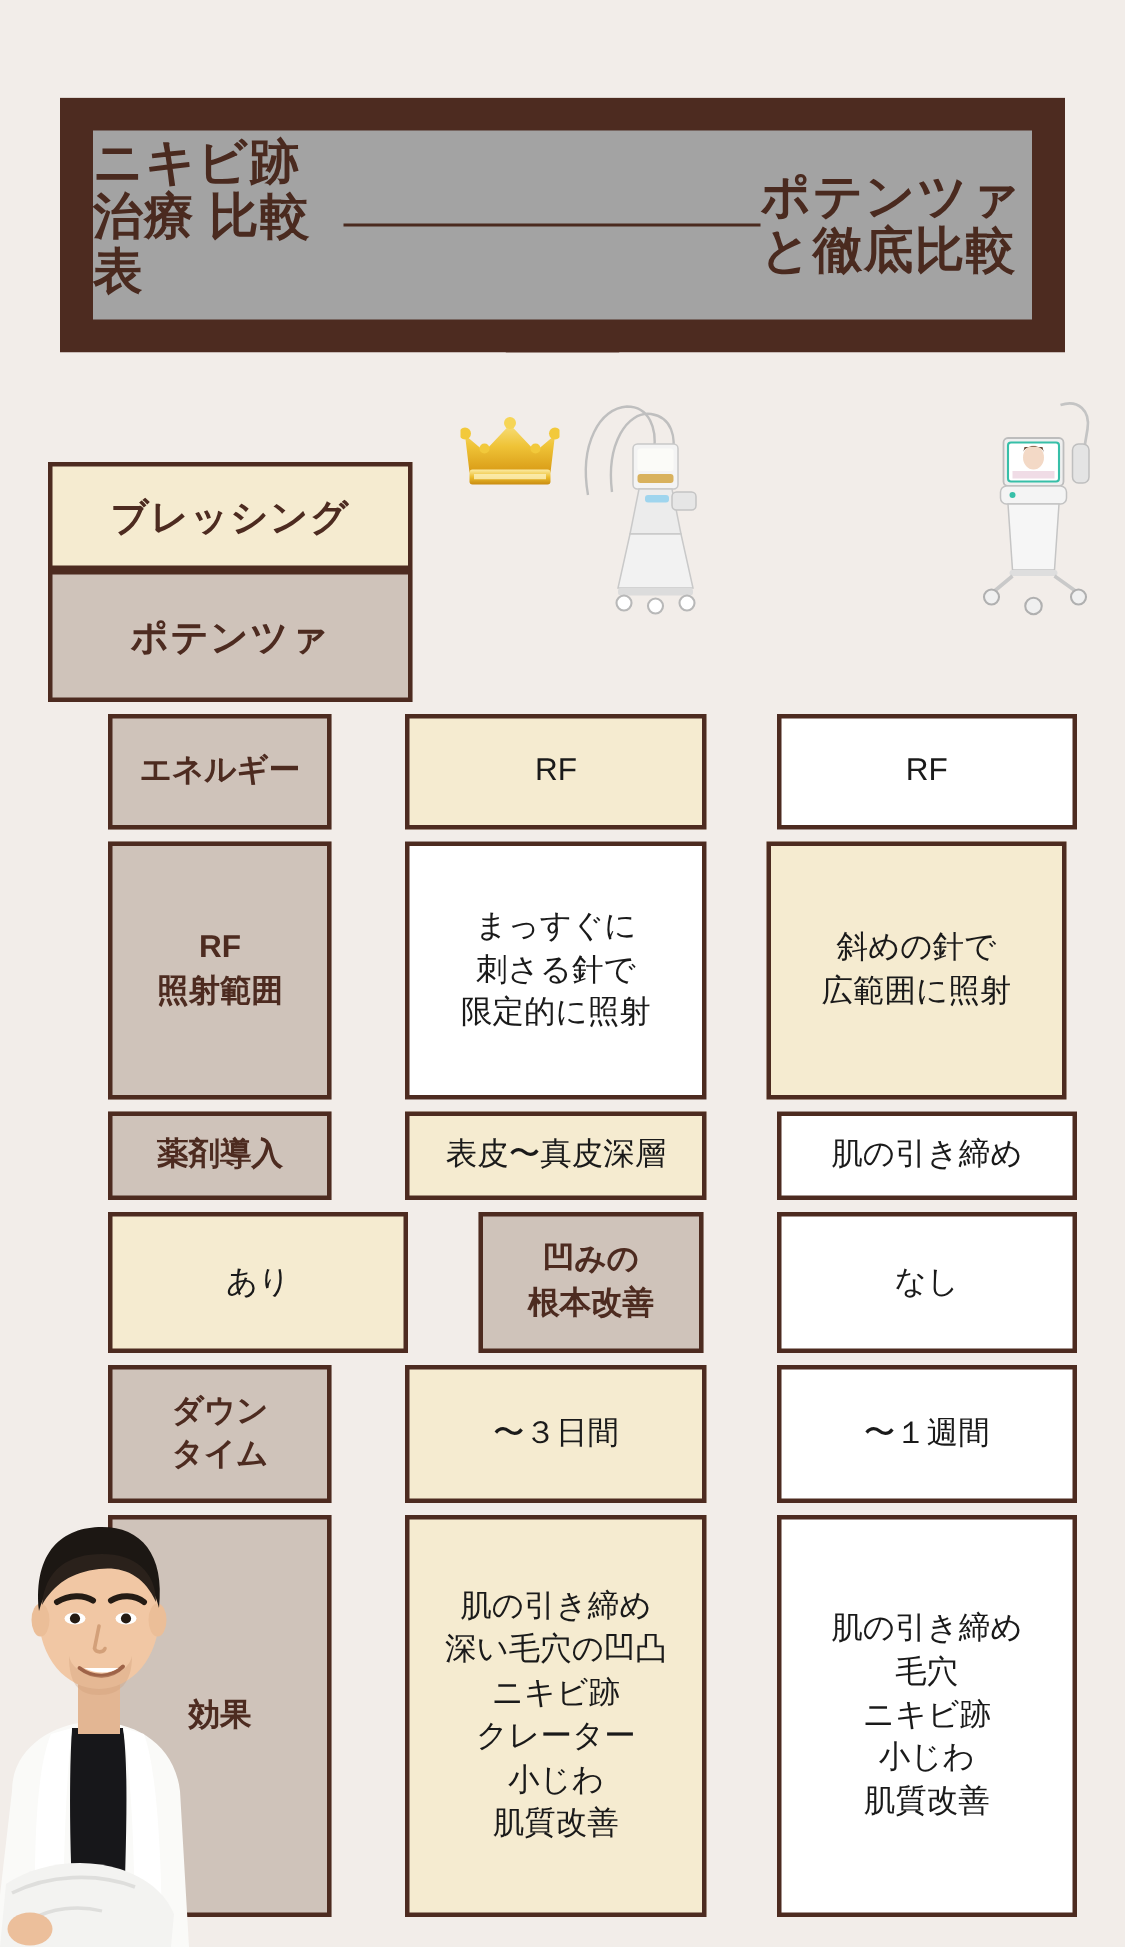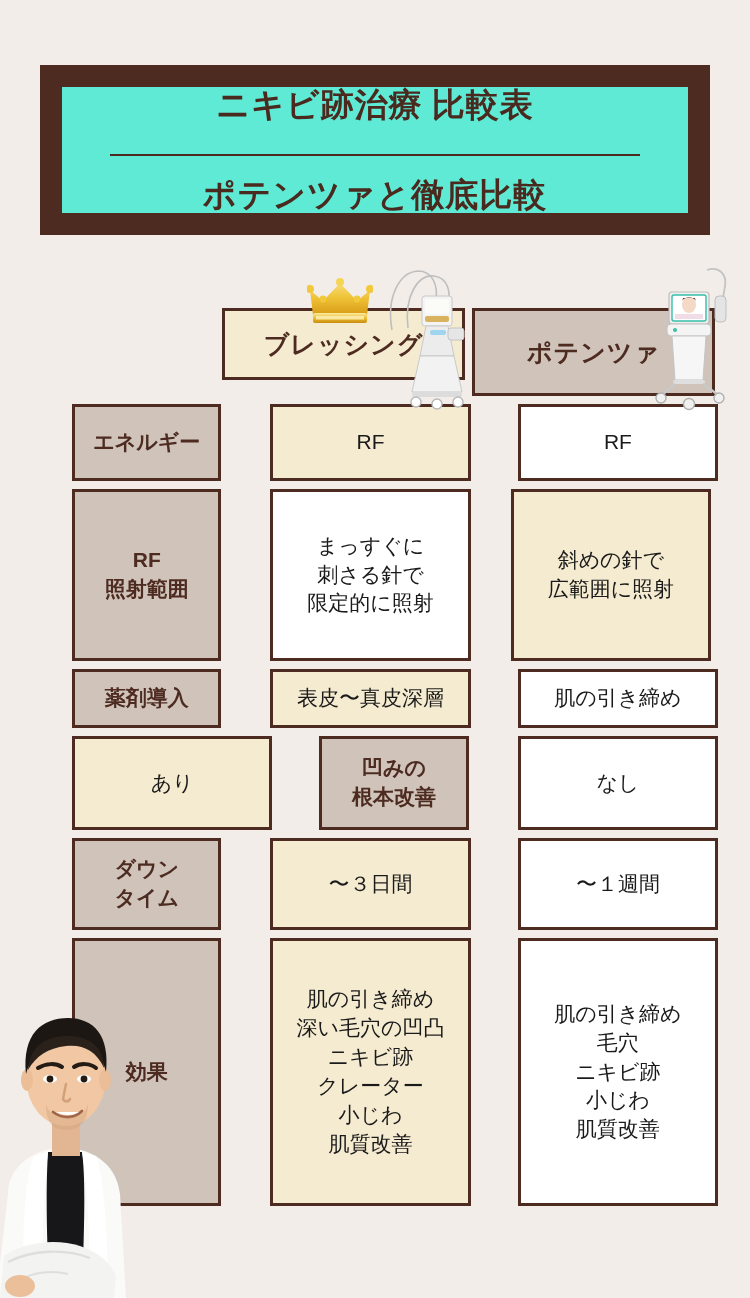--- a/index.html
+++ b/index.html
@@ -15,22 +15,22 @@
     position:absolute;left:40px;top:65px;width:670px;height:170px;
   }
   .title-frame{
     position:absolute;inset:0;
     background:#4D2B20;
     clip-path:polygon(0 0,100% 0,100% 100%,
       calc(50% + 38px) 100%,50% calc(100% + 34px),calc(50% - 38px) 100%,0 100%);
   }
   .title-inner{
     position:absolute;left:22px;top:22px;right:22px;bottom:22px;
-    background:#5eead4;
-    display:flex;flex-direction:column;align-items:center;justify-content:space-between;
+    background:#a3a3a3;
+    display:flex;align-items:center;justify-content:flex-start;
   }
   .title-line1{
     font-family:"Liberation Serif","DejaVu Serif",serif;
     font-size:33px;font-weight:700;color:#4A2A1F;
     letter-spacing:1px;line-height:1.1;padding-bottom:9px;
   }
   .title-rule{
     width:530px;height:2px;background:#4A2A1F;
   }
   .title-line2{
@@ -61,21 +61,21 @@
   .c-a{
     width:243px;margin-right:7px;
     background:#F5EBD0;
   }
   .c-b{
     width:243px;
     background:#FFFFFF;
   }
 
   
-  .hrow{display:flex;align-items:stretch;margin-bottom:8px;}
+  .hrow{display:flex;align-items:stretch;margin-bottom:8px;flex-direction:column;}
   .h-spacer{width:181px;margin-right:9px;}
   .h-a{
     width:243px;margin-right:7px;height:72px;
     background:#F5EBD0;border:3px solid #4D2B20;box-sizing:border-box;
     display:flex;align-items:center;justify-content:center;
     font-size:25px;font-weight:700;color:#4D2B20;letter-spacing:1px;
   }
   .h-b{
     width:243px;height:88px;
     background:#CFC3BA;border:3px solid #4D2B20;box-sizing:border-box;

